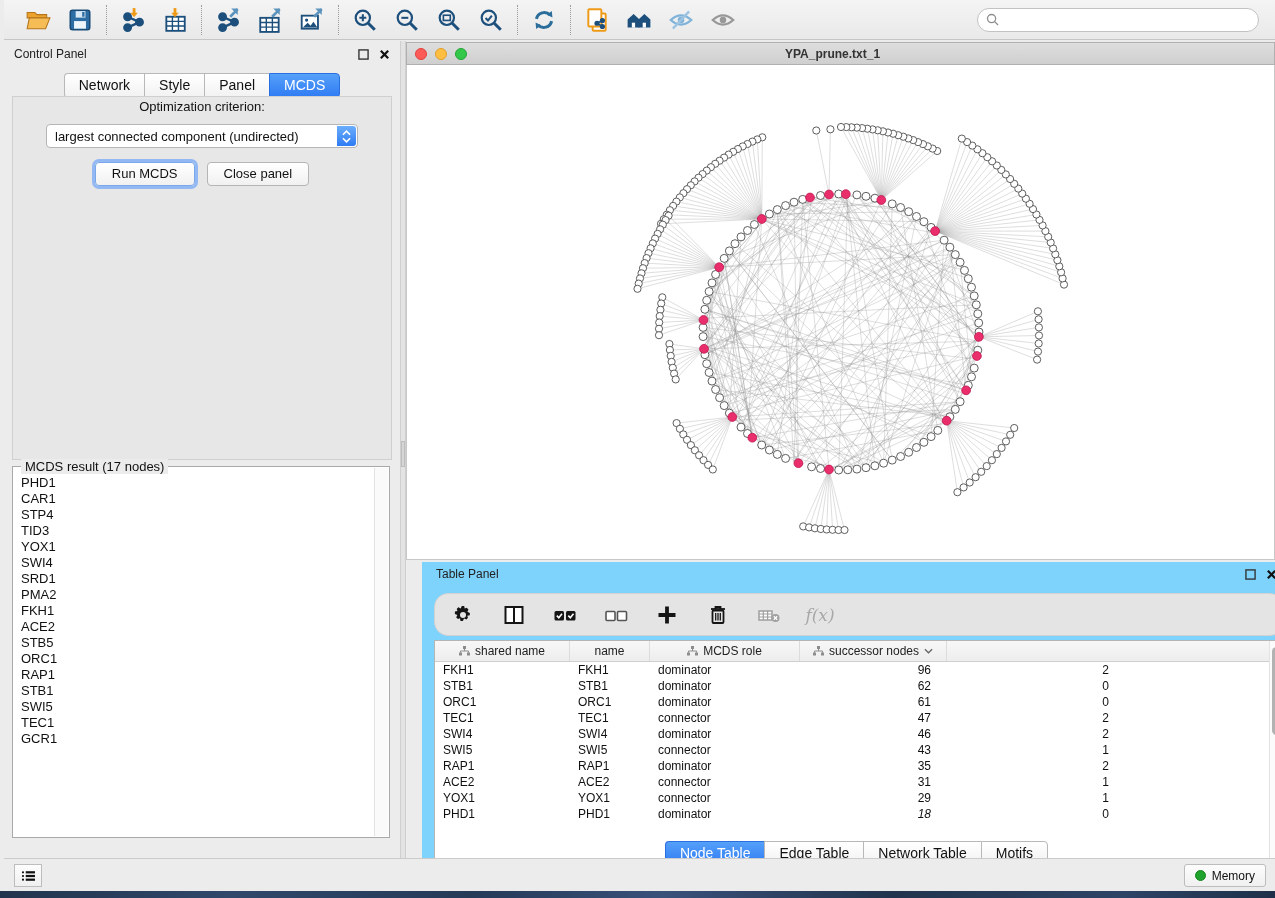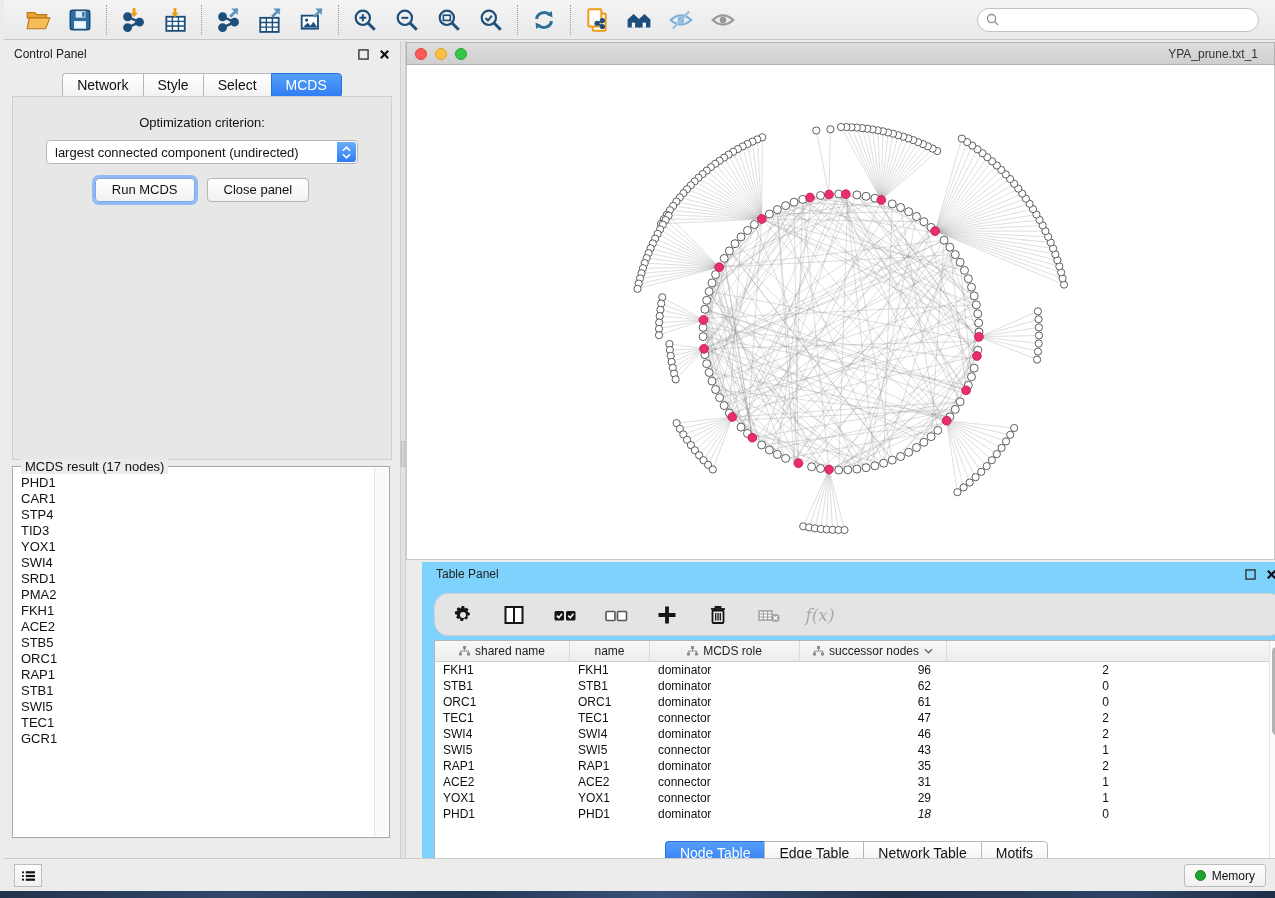--- a/index.html
+++ b/index.html
@@ -38,21 +38,21 @@
 
   .seg-tabs { display:flex; justify-content:center; margin-top:6px; }
   .seg-tab { font-size:14px; color:#111; background:linear-gradient(#ffffff,#f2f2f2);
     border:1px solid #b8b8b8; border-right:none; padding:3px 14px 4px; min-width:60px; text-align:center; cursor:default; }
   .seg-tab:first-child { border-radius:4px 0 0 4px; }
   .seg-tab:last-child { border-right:1px solid #b8b8b8; border-radius:0 4px 4px 0; }
   .seg-tab.active { background:linear-gradient(#55a0f9,#2f7bf4); color:#fff; border-color:#2a6fe0; }
 
   .mcds-box { position:absolute; left:8px; right:8px; top:55px; height:364px;
     background:#e7e7e7; border:1px solid #cfcfcf; }
-  .crit-label { text-align:center; font-size:13px; color:#111; margin-top:18px; }
+  .crit-label { text-align:center; font-size:13px; color:#111; margin-top:2px; }
   .crit-select { margin:10px auto 0; width:312px; height:24px; background:#fff; border:1px solid #b5b5b5;
     border-radius:4px; display:flex; align-items:center; font-size:13px; color:#111; padding-left:8px; position:relative; }
   .crit-select .stepper { position:absolute; right:1px; top:1px; bottom:1px; width:19px; border-radius:0 3px 3px 0;
     background:linear-gradient(#6aaefc,#2f7bf4); display:flex; flex-direction:column; align-items:center; justify-content:center; gap:1px; }
   .stepper svg { display:block; }
   .btn-row { display:flex; justify-content:center; gap:12px; margin-top:14px; }
   .push-btn { font-size:13px; color:#111; background:linear-gradient(#ffffff,#f1f1f1);
     border:1px solid #b5b5b5; border-radius:4px; padding:3px 16px 4px; cursor:default; }
   .push-btn.focused { box-shadow:0 0 0 3px rgba(100,160,250,.65); border-color:#7aa8e8; }
 
@@ -75,21 +75,21 @@
   .right-col { position:absolute; left:402px; top:0; width:869px; height:817px; }
 
   .net-window { position:absolute; left:0; top:1px; width:869px; height:518px; }
   .net-titlebar { height:23px; background:linear-gradient(#dedede,#cfcfcf); border:1px solid #b0b0b0;
     display:flex; align-items:center; position:relative; }
   .traffic { display:flex; gap:8px; margin-left:8px; }
   .traffic span { width:12px; height:12px; border-radius:50%; display:block; }
   .tl-red { background:#fc5b57; border:1px solid #e2403c; }
   .tl-yellow { background:#fdbe41; border:1px solid #e0a02c; }
   .tl-green { background:#34c84a; border:1px solid #23a436; }
-  .net-title { position:absolute; left:0; right:16px; text-align:right; font-size:12px; color:#333; }
+  .net-title { position:absolute; left:0; right:16px; text-align:center; font-size:12px; color:#333;font-weight:bold; }
   .net-canvas { position:relative; height:495px; background:#fff; border:1px solid #c8c8c8; border-top:none; }
   .net-canvas svg { display:block; }
 
   
   .table-panel { position:absolute; left:16px; top:521px; width:869px; height:296px; background:#7dd3fc; }
   .tp-titlebar { height:24px; display:flex; align-items:center; padding:0 14px; }
   .tp-title { font-size:12px; color:#222; }
   .tp-toolbar { position:absolute; left:12px; right:7px; top:31px; height:43px; background:#e4e4e4;
     border:1px solid #d2d2d2; border-radius:14px; display:flex; align-items:center; gap:27px; padding-left:16px; }
   .tp-toolbar .tico { display:flex; align-items:center; justify-content:center; width:24px; height:24px; }
@@ -304,21 +304,21 @@
           </svg>
           <svg width="11" height="11" viewBox="0 0 12 12">
             <path d="M2 2 L10 10 M10 2 L2 10" stroke="#111" stroke-width="2.4"></path>
           </svg>
         </span>
       </div>
 
       <div class="seg-tabs">
           <div class="seg-tab">Network</div>
           <div class="seg-tab">Style</div>
-          <div class="seg-tab">Select</div>
+          <div class="seg-tab">Panel</div>
           <div class="seg-tab active">MCDS</div>
         </div>
 
       <div class="mcds-box">
         <div class="crit-label">Optimization criterion:</div>
         <div class="crit-select">
           <span>largest connected component (undirected)</span>
           <span class="stepper">
             <svg width="9" height="6" viewBox="0 0 10 6">
                 <path d="M1 5 L5 1 L9 5" fill="none" stroke="#fff" stroke-width="1.8"></path>

